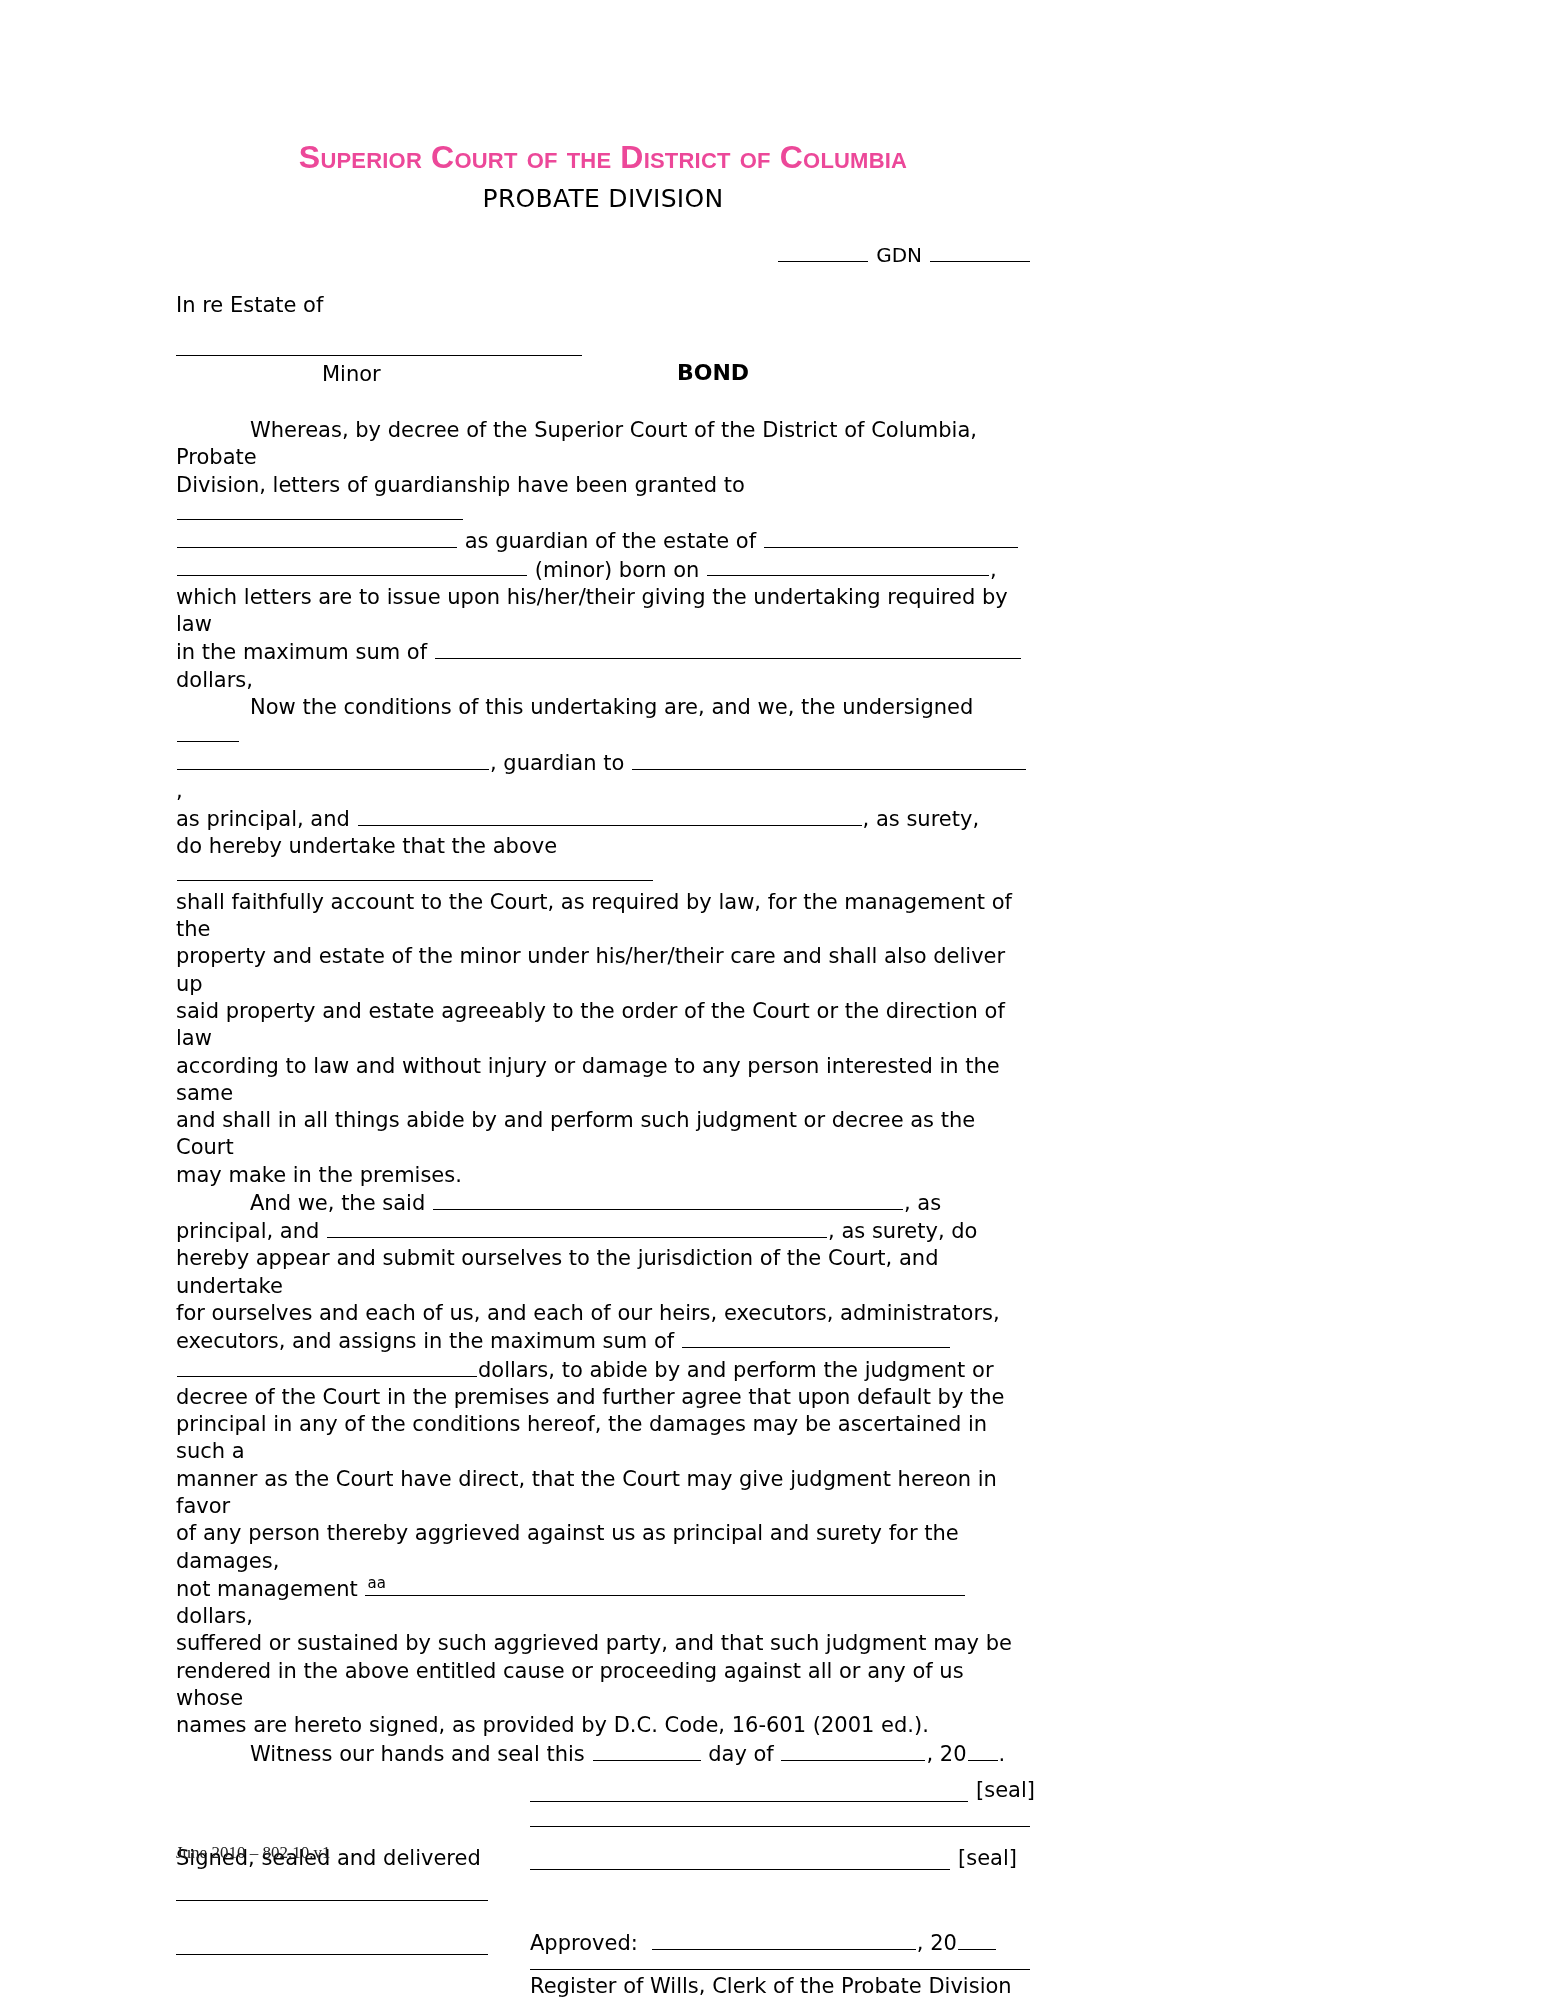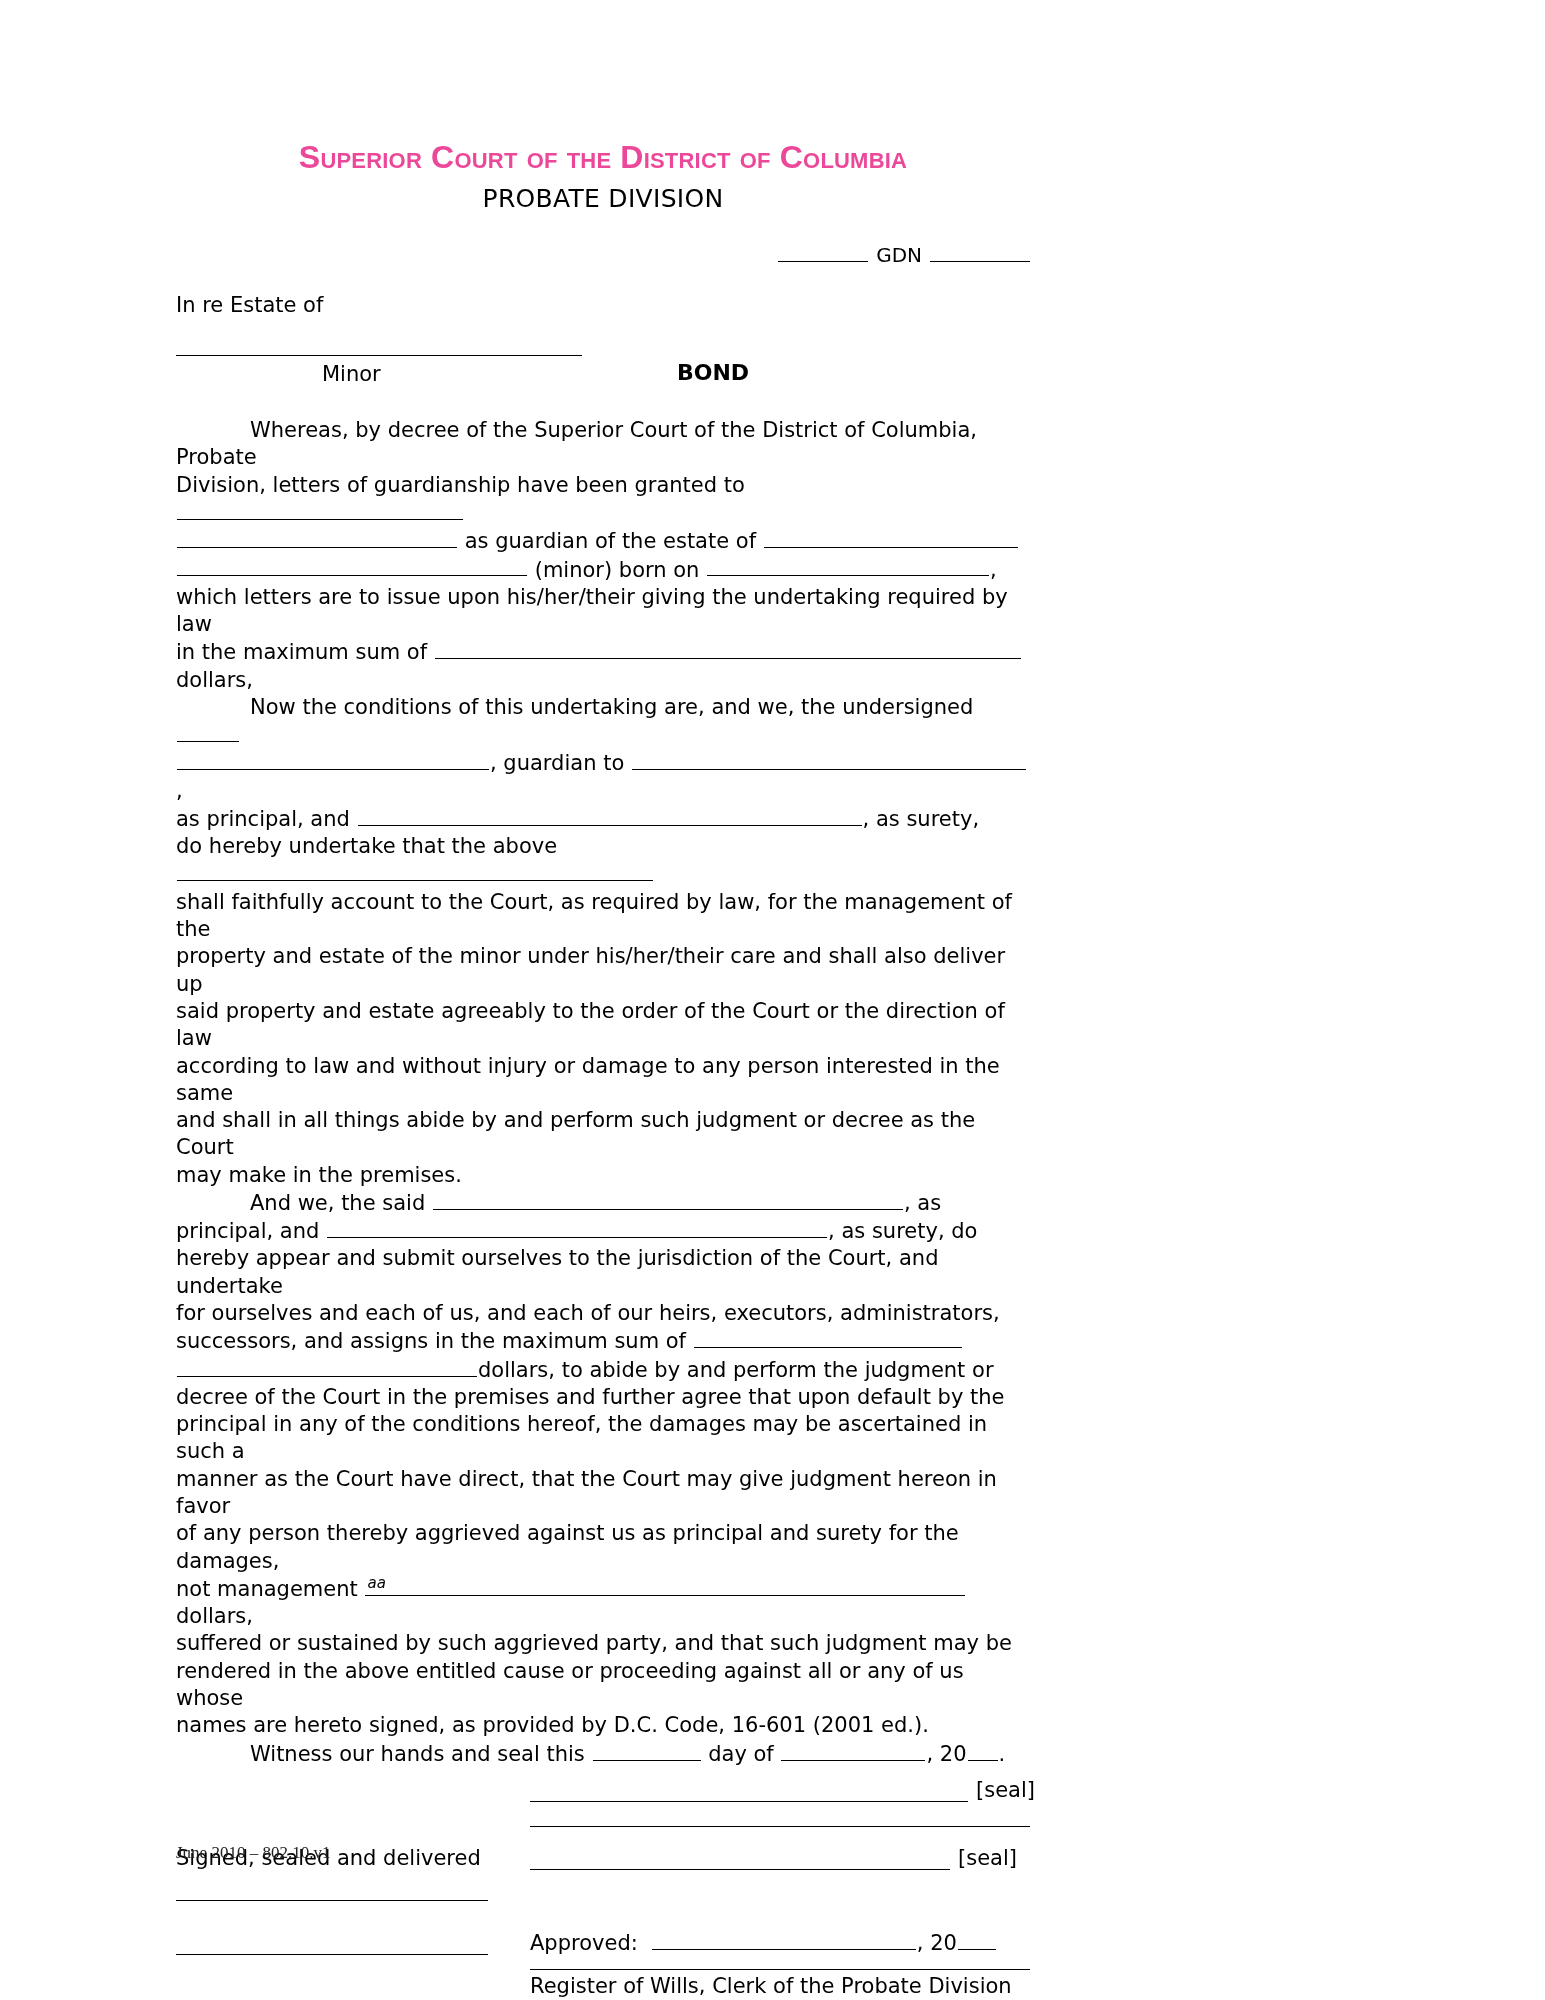--- a/index.html
+++ b/index.html
@@ -187,27 +187,27 @@
       <p>property and estate of the minor under his/her/their care and shall also deliver up</p>
       <p>said property and estate agreeably to the order of the Court or the direction of law</p>
       <p>according to law and without injury or damage to any person interested in the same</p>
       <p>and shall in all things abide by and perform such judgment or decree as the Court</p>
       <p>may make in the premises.</p>
 
       <p><span class="ind"></span><span>And we, the said</span> <span class="bl" style="width:470px"></span><span>, as</span></p>
       <p><span>principal, and</span> <span class="bl" style="width:500px"></span><span>, as surety, do</span></p>
       <p>hereby appear and submit ourselves to the jurisdiction of the Court, and undertake</p>
       <p>for ourselves and each of us, and each of our heirs, executors, administrators,</p>
-      <p><span>successors, and assigns in the maximum sum of</span> <span class="bl" style="width:268px"></span></p>
+      <p><span>executors, and assigns in the maximum sum of</span> <span class="bl" style="width:268px"></span></p>
       <p><span class="bl" style="width:300px"></span><span>dollars, to abide by and perform the judgment or</span></p>
       <p>decree of the Court in the premises and further agree that upon default by the</p>
       <p>principal in any of the conditions hereof, the damages may be ascertained in such a</p>
       <p>manner as the Court have direct, that the Court may give judgment hereon in favor</p>
       <p>of any person thereby aggrieved against us as principal and surety for the damages,</p>
-      <p><span>not management</span> <span class="bl" style="width:600px;position:relative;"><span class="fill-small" style="position:absolute;left:2px;bottom:1px;font-style:italic;">aa</span></span> <span>dollars,</span></p>
+      <p><span>not management</span> <span class="bl" style="width:600px;position:relative;"><span class="fill-small" style="position:absolute;left:2px;bottom:1px;">aa</span></span> <span>dollars,</span></p>
       <p>suffered or sustained by such aggrieved party, and that such judgment may be</p>
       <p>rendered in the above entitled cause or proceeding against all or any of us whose</p>
       <p>names are hereto signed, as provided by D.C. Code, 16-601 (2001 ed.).</p>
 
       <p><span class="ind"></span><span>Witness our hands and seal this</span> <span class="bl" style="width:108px"></span> <span>day of</span> <span class="bl" style="width:144px"></span><span>, 20</span><span class="bl" style="width:30px"></span><span>.</span></p>
 
     </div>
 
     <div class="sig-area">
 

